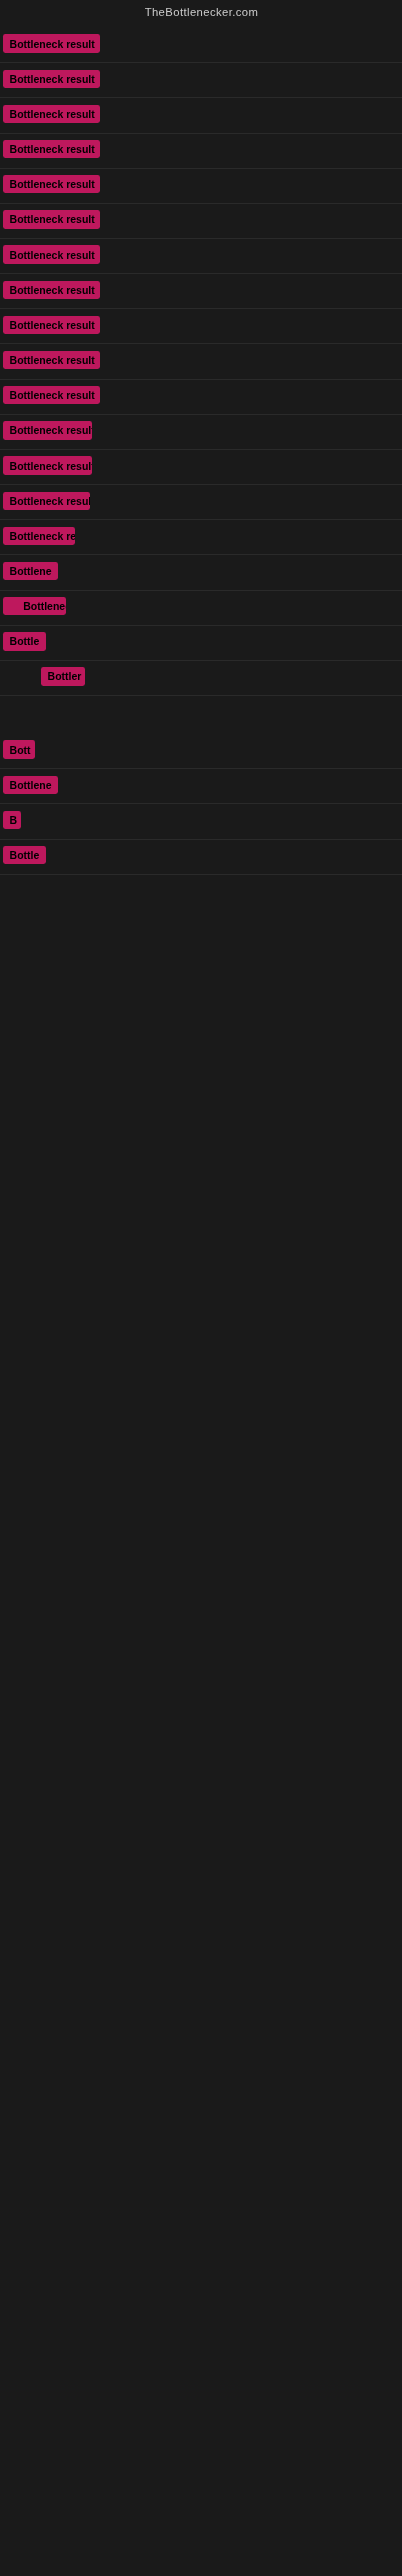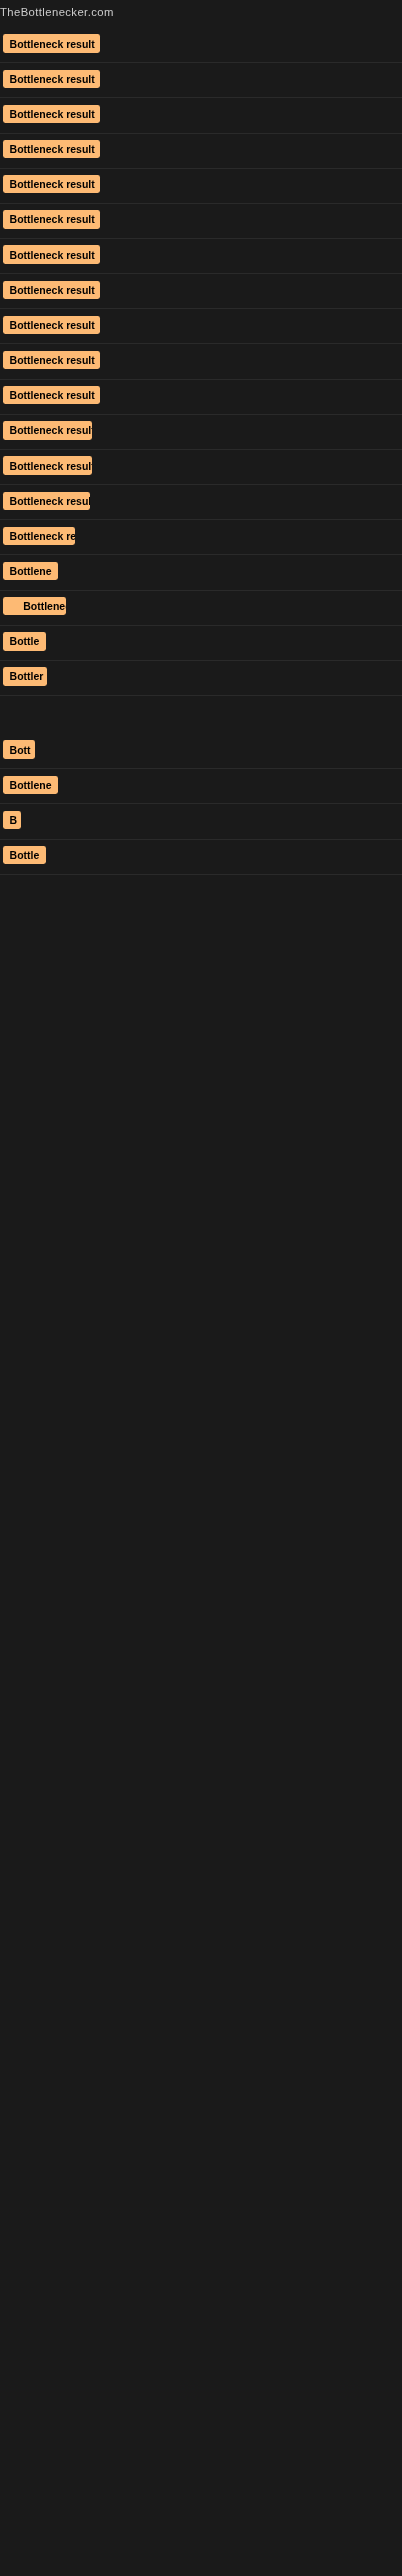--- a/index.html
+++ b/index.html
@@ -10,29 +10,30 @@
 
     body {
       width: 403px;
       min-height: 2576px;
       background-color: #1a1a1a;
       font-family: Arial, sans-serif;
       position: relative;
     }
 
     .site-title {
+      text-align: center;
       color: #cccccc;
       font-size: 11.3px;
       padding: 6.4px 0 9.7px 0;
       letter-spacing: 0.4px;
     }
 
     .bottleneck-badge {
       display: inline-block;
-      background-color: #fdba74;
+      background-color: #be185d;
       color: #000000;
       font-size: 10.5px;
       font-weight: bold;
       padding: 3.2px 6.4px;
       border-radius: 2.4px;
       white-space: nowrap;
       overflow: hidden;
     }
 
     .result-row {
@@ -59,19 +60,19 @@
     <div class="result-row"><span class="bottleneck-badge" style="max-width: 97px;">Bottleneck result</span></div>
     <div class="result-row"><span class="bottleneck-badge" style="max-width: 97px;">Bottleneck result</span></div>
     <div class="result-row"><span class="bottleneck-badge" style="max-width: 97px;">Bottleneck result</span></div>
     <div class="result-row"><span class="bottleneck-badge" style="max-width: 89px;">Bottleneck result</span></div>
     <div class="result-row"><span class="bottleneck-badge" style="max-width: 89px;">Bottleneck result</span></div>
     <div class="result-row"><span class="bottleneck-badge" style="max-width: 87px;">Bottleneck result</span></div>
     <div class="result-row"><span class="bottleneck-badge" style="max-width: 72px;">Bottleneck re</span></div>
     <div class="result-row"><span class="bottleneck-badge" style="max-width: 58px;">Bottlene</span></div>
     <div class="result-row"><span class="bottleneck-badge" style="max-width: 63px; padding-left: 20px;">Bottleneck</span></div>
     <div class="result-row"><span class="bottleneck-badge" style="max-width: 47px;">Bottle</span></div>
-    <div class="result-row"><span class="bottleneck-badge" style="max-width: 44px;">Bottler</span></div>
+    <div class="result-row"><span class="bottleneck-badge" style="max-width: 44px; margin-left: 38px;">Bottler</span></div>
     <div class="result-row"><span class="bottleneck-badge" style="max-width: 32px; margin-top: 38px;">Bott</span></div>
     <div class="result-row"><span class="bottleneck-badge" style="max-width: 55px;">Bottlene</span></div>
     <div class="result-row"><span class="bottleneck-badge" style="max-width: 17.7px;">B</span></div>
     <div class="result-row"><span class="bottleneck-badge" style="max-width: 44px;">Bottle</span></div>
   </div>
 
 
 </body></html>

